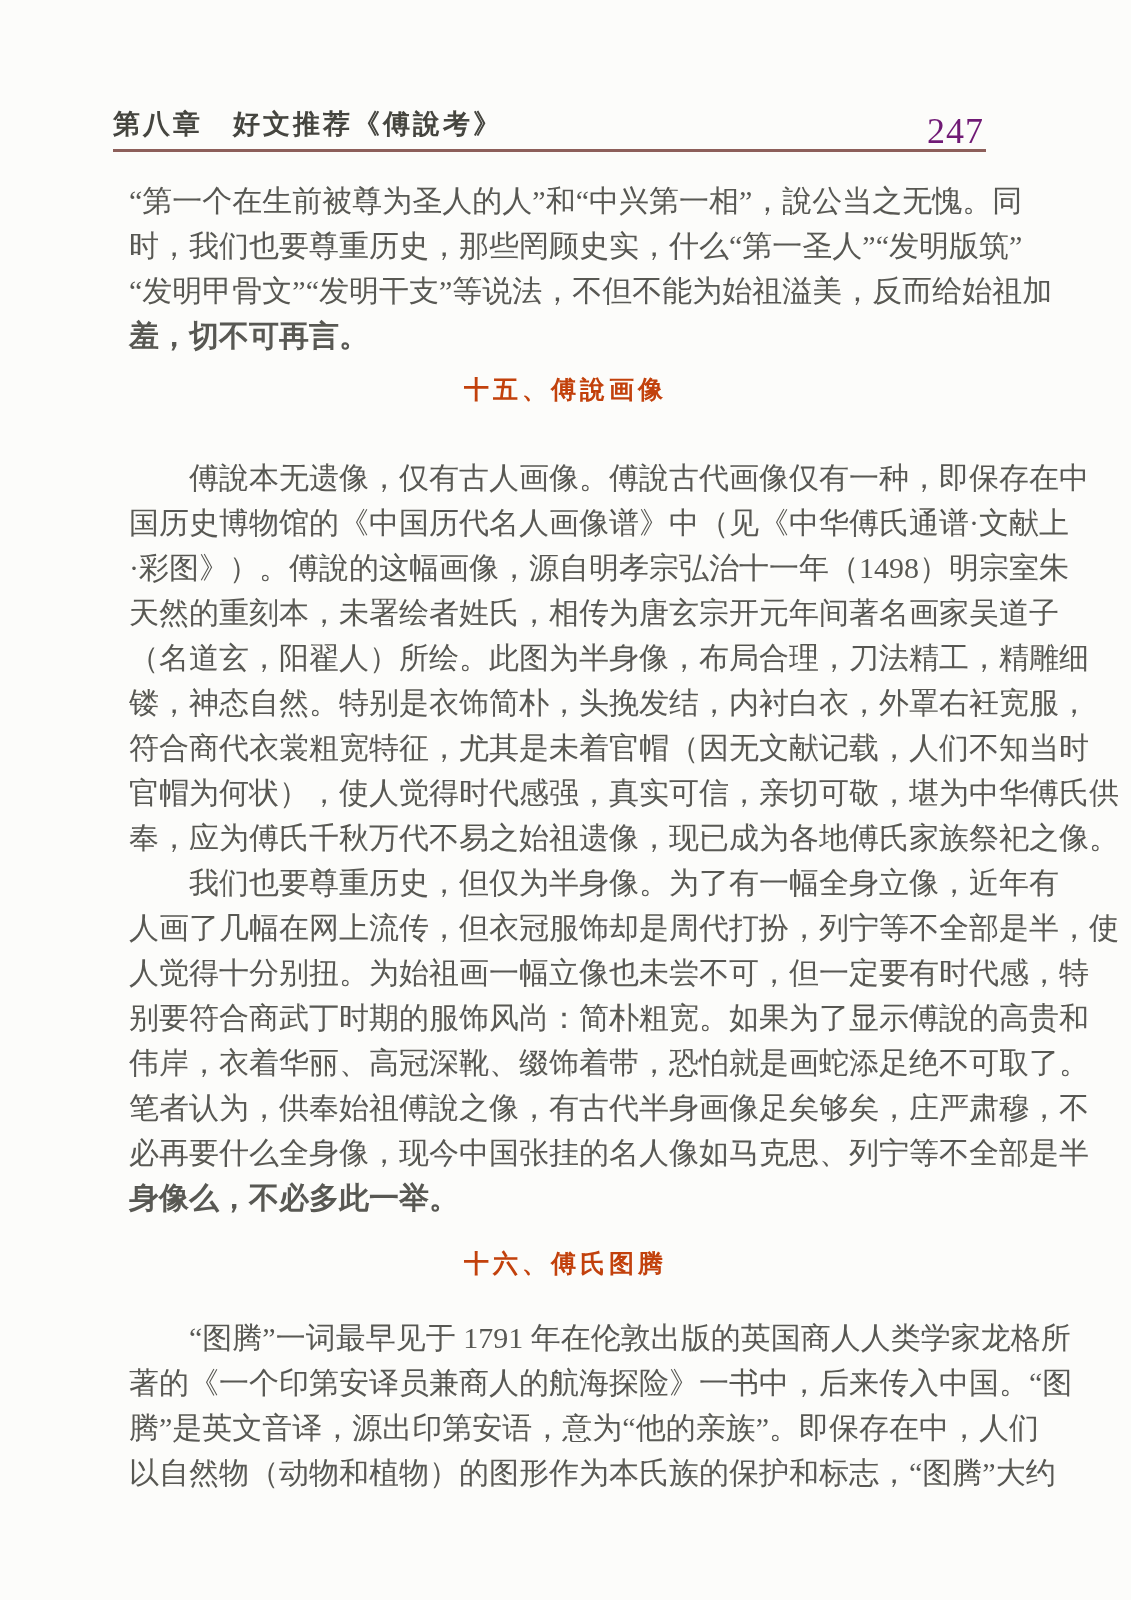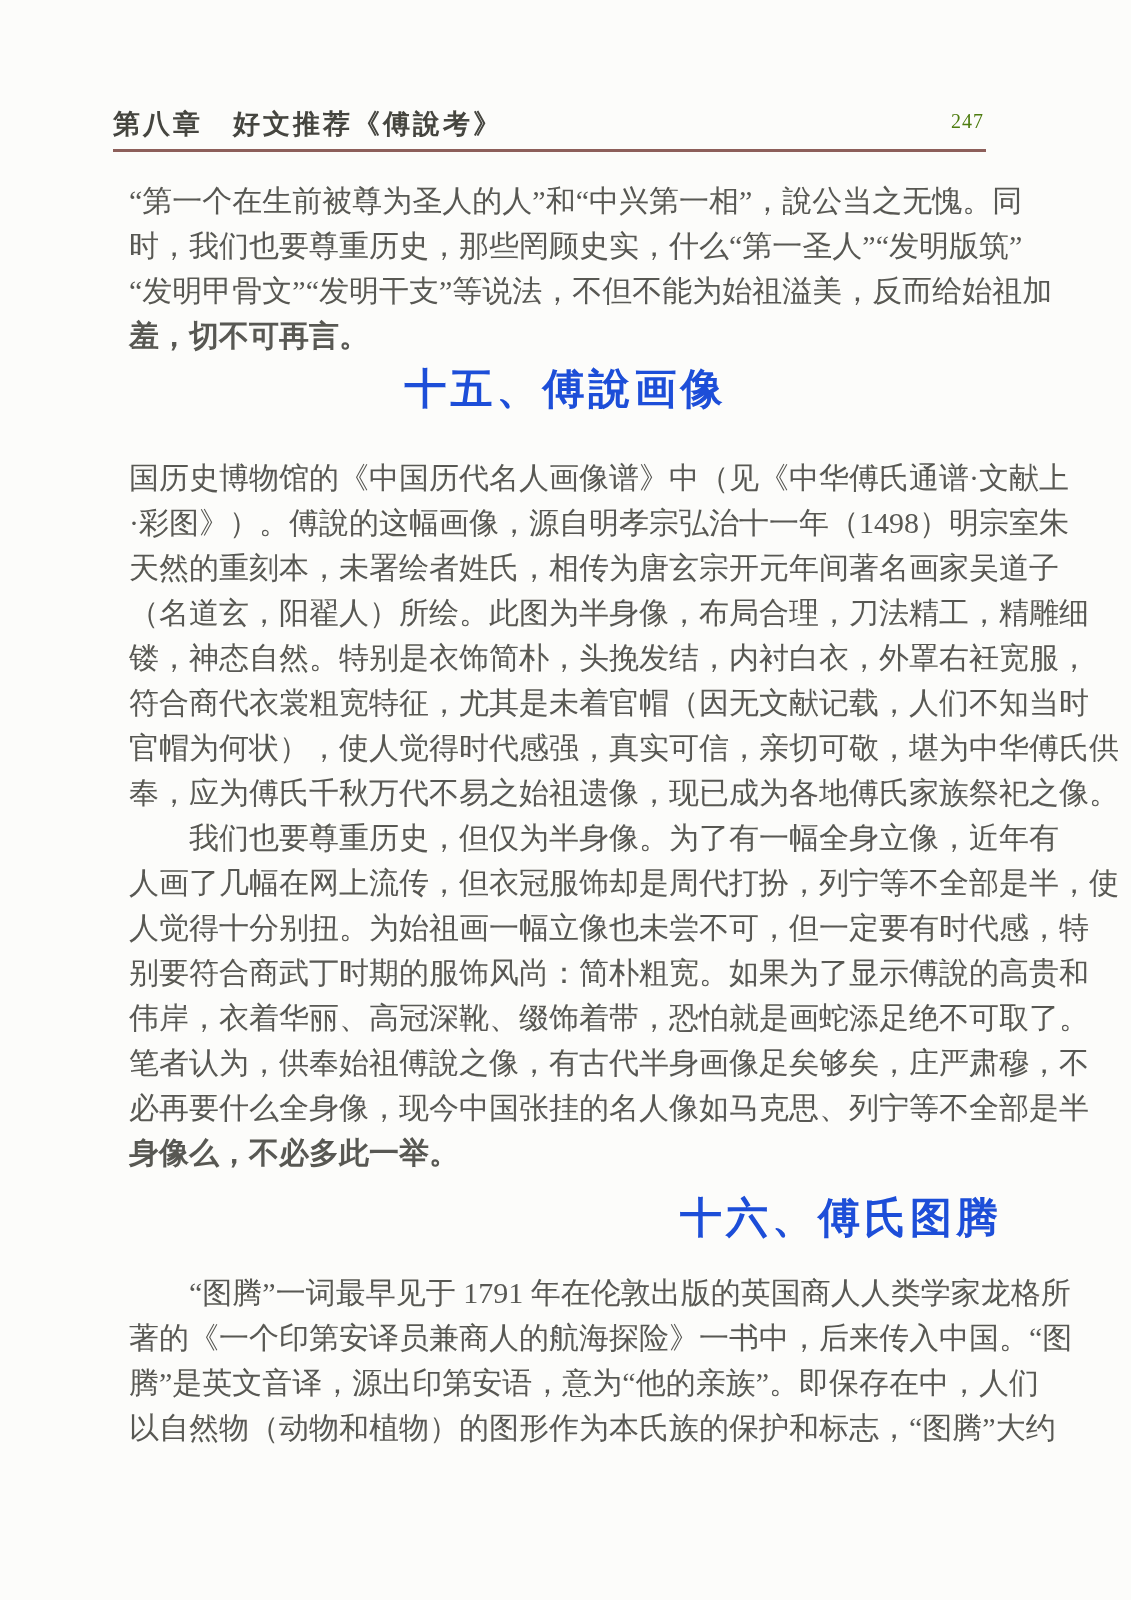--- a/index.html
+++ b/index.html
@@ -23,22 +23,22 @@
   .chapter-title{
     text-align:left;
     font-size:27px;
     font-weight:bold;
     letter-spacing:3px;
     color:#45453f;
     line-height:36px;
   }
   .page-number{
     position:absolute;right:2px;top:4px;
-    font-size:20px;
-    color:#4d7c0f;
+    font-size:36px;
+    color:#701a75;
     letter-spacing:1px;
   }
   .header-rule{
     position:absolute;top:149px;left:0;width:100%;height:3px;
     background:#8d5f5a;
   }
   .body-text{
     position:absolute;top:178px;left:16px;width:100%;
     color:#585853;
     font-size:30px;
@@ -55,27 +55,27 @@
     font-weight:bold;
   }
   .line.indent{
     text-indent:60px;
   }
   .section-heading{
     height:42px;line-height:42px;
     text-align:center;
     font-family:"Liberation Sans","DejaVu Sans",sans-serif;
     font-weight:bold;
-    font-size:42px;
+    font-size:25px;
     letter-spacing:4px;
-    color:#1d4ed8;
+    color:#c2410c;
   }
   .section-heading.h15{margin-top:10px;}
   .para.p2{margin-top:45px;}
-  .section-heading.h16{margin-top:22px;text-align:right;}
+  .section-heading.h16{margin-top:22px;}
   .para.p4{margin-top:31px;}
 </style>
 </head>
 <body>
 
 <div class="page">
   <div class="content">
 
     <div class="page-header">
       <div class="chapter-title">第八章　好文推荐《傅說考》</div>
@@ -88,20 +88,21 @@
       <div class="para p1">
         <div class="line">“第一个在生前被尊为圣人的人”和“中兴第一相”，說公当之无愧。同</div>
         <div class="line">时，我们也要尊重历史，那些罔顾史实，什么“第一圣人”“发明版筑”</div>
         <div class="line">“发明甲骨文”“发明干支”等说法，不但不能为始祖溢美，反而给始祖加</div>
         <div class="line end">羞，切不可再言。</div>
       </div>
 
       <div class="section-heading h15">十五、傅說画像</div>
 
       <div class="para p2">
+        <div class="line indent">傅說本无遗像，仅有古人画像。傅說古代画像仅有一种，即保存在中</div>
         <div class="line">国历史博物馆的《中国历代名人画像谱》中（见《中华傅氏通谱·文献上</div>
         <div class="line">·彩图》）。傅說的这幅画像，源自明孝宗弘治十一年（1498）明宗室朱</div>
         <div class="line">天然的重刻本，未署绘者姓氏，相传为唐玄宗开元年间著名画家吴道子</div>
         <div class="line">（名道玄，阳翟人）所绘。此图为半身像，布局合理，刀法精工，精雕细</div>
         <div class="line">镂，神态自然。特别是衣饰简朴，头挽发结，内衬白衣，外罩右衽宽服，</div>
         <div class="line">符合商代衣裳粗宽特征，尤其是未着官帽（因无文献记载，人们不知当时</div>
         <div class="line">官帽为何状），使人觉得时代感强，真实可信，亲切可敬，堪为中华傅氏供</div>
         <div class="line">奉，应为傅氏千秋万代不易之始祖遗像，现已成为各地傅氏家族祭祀之像。</div>
       </div>
 

